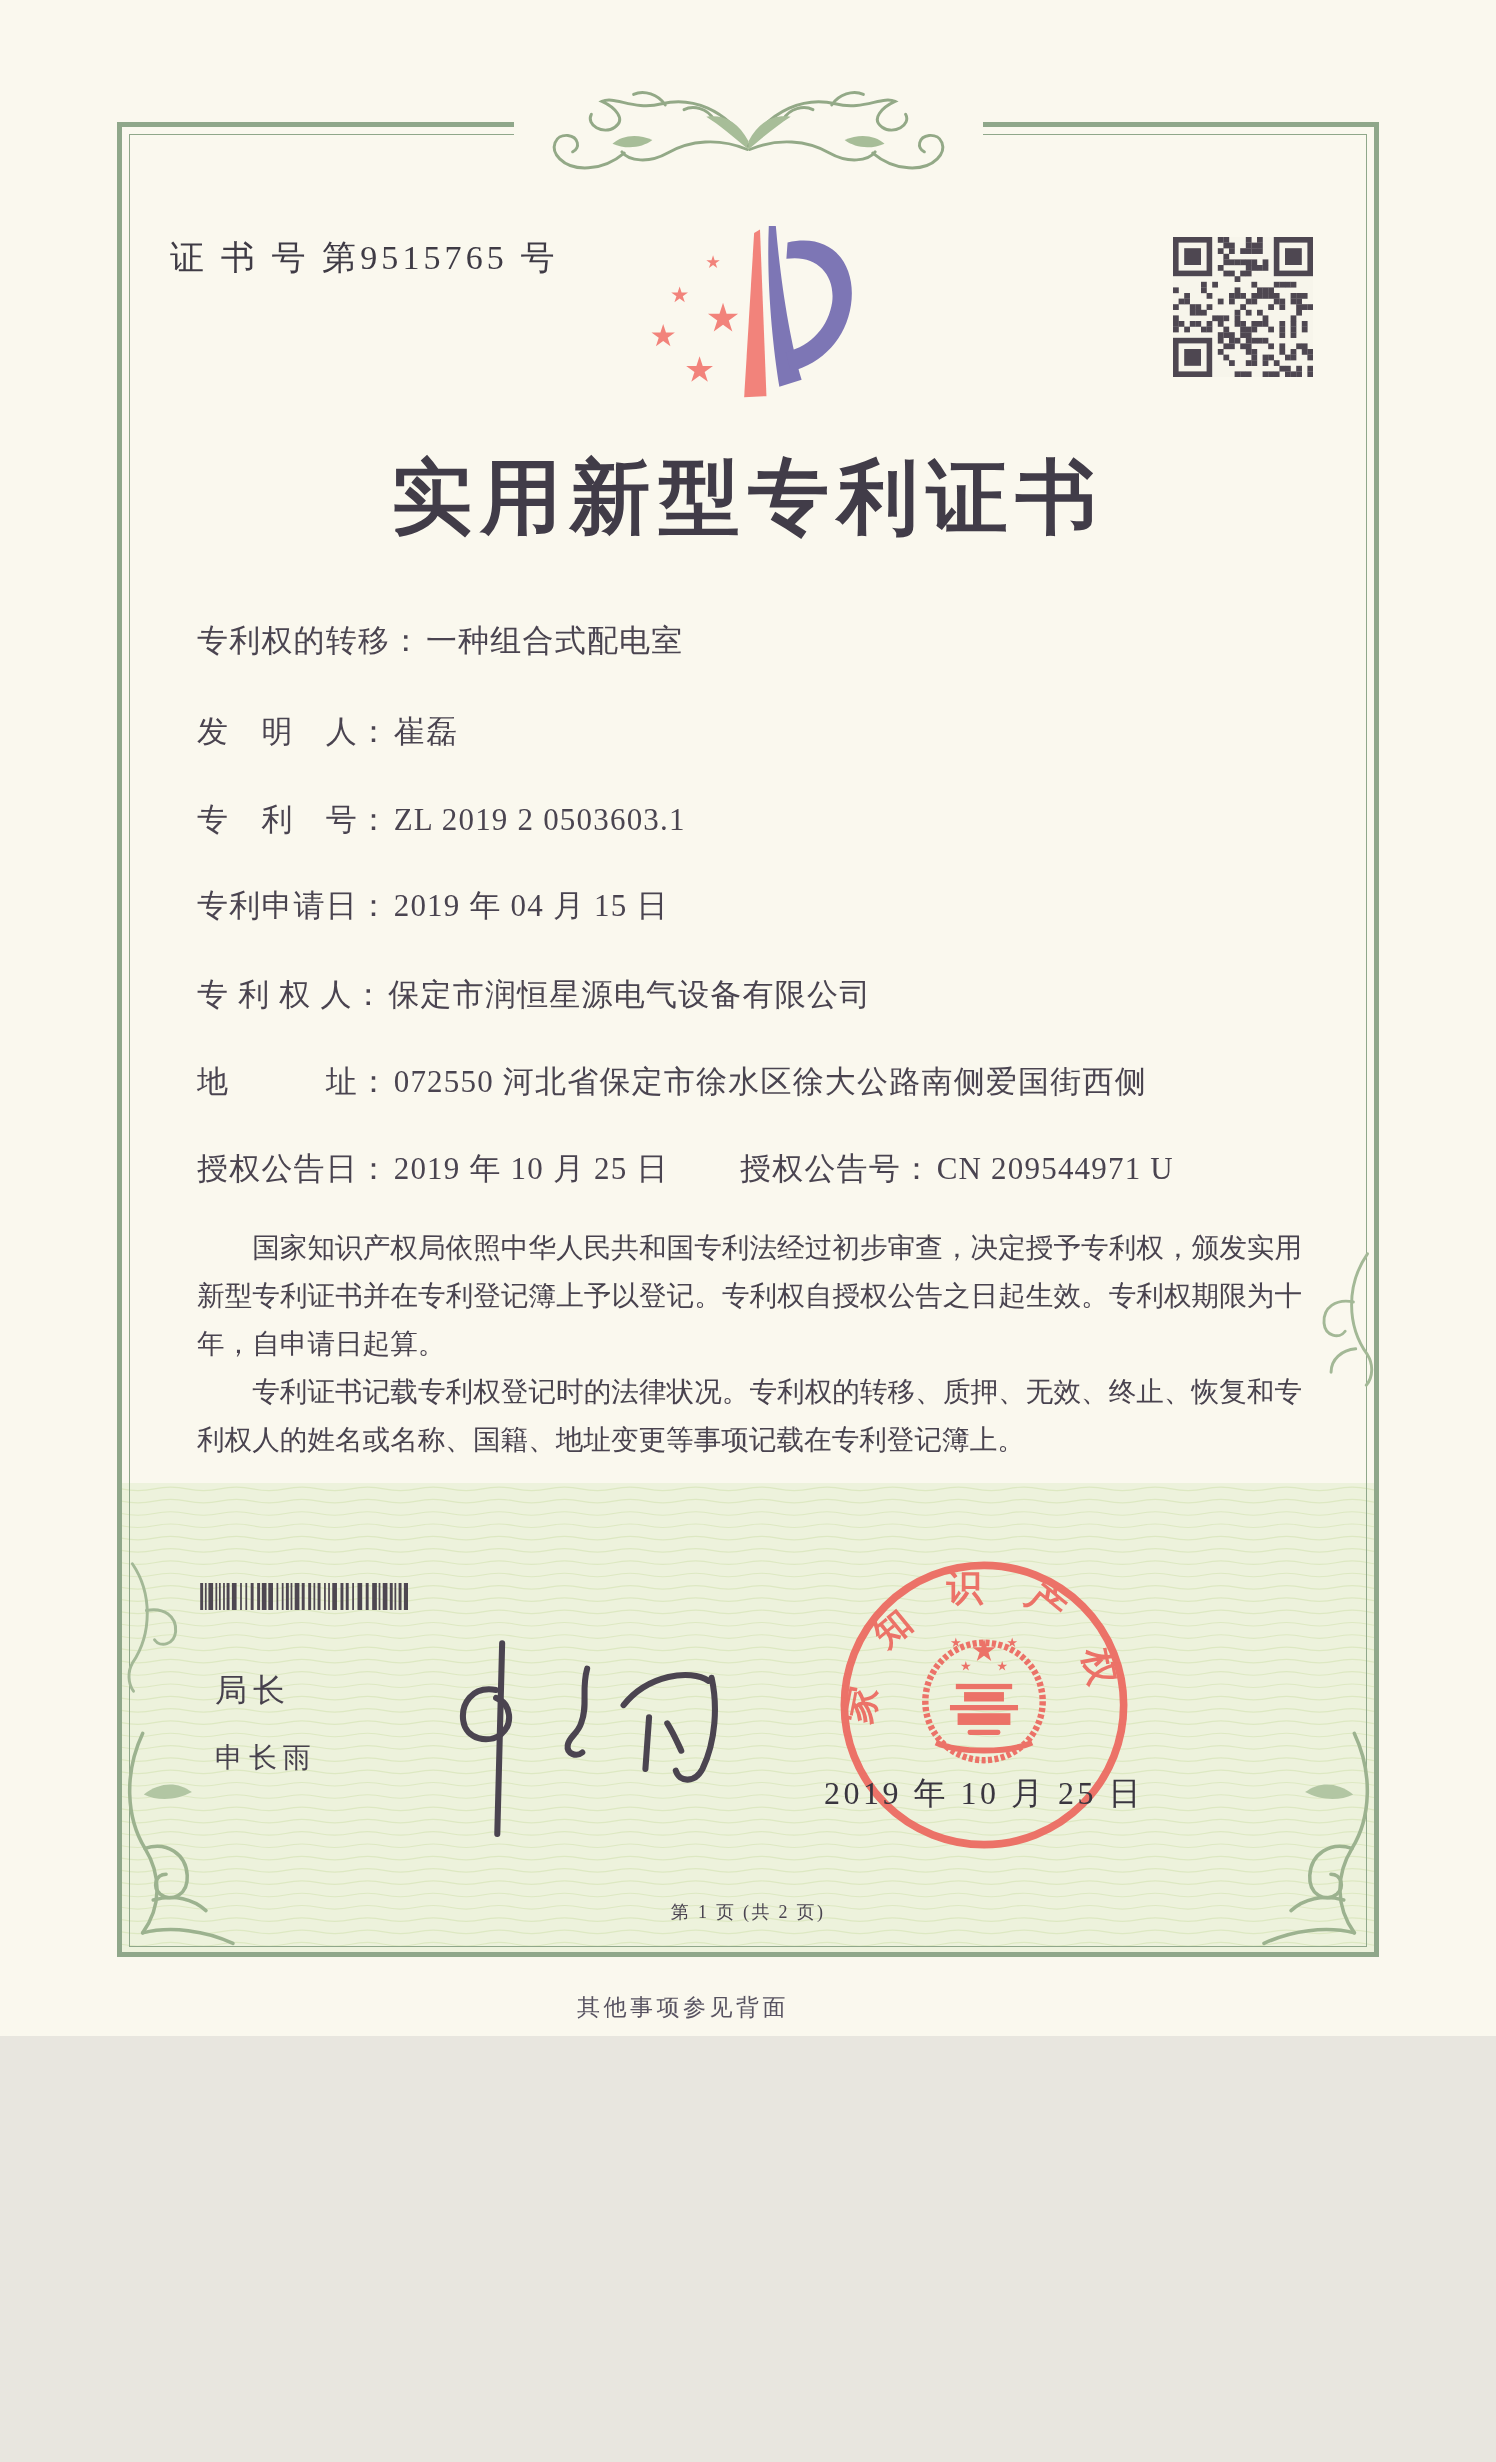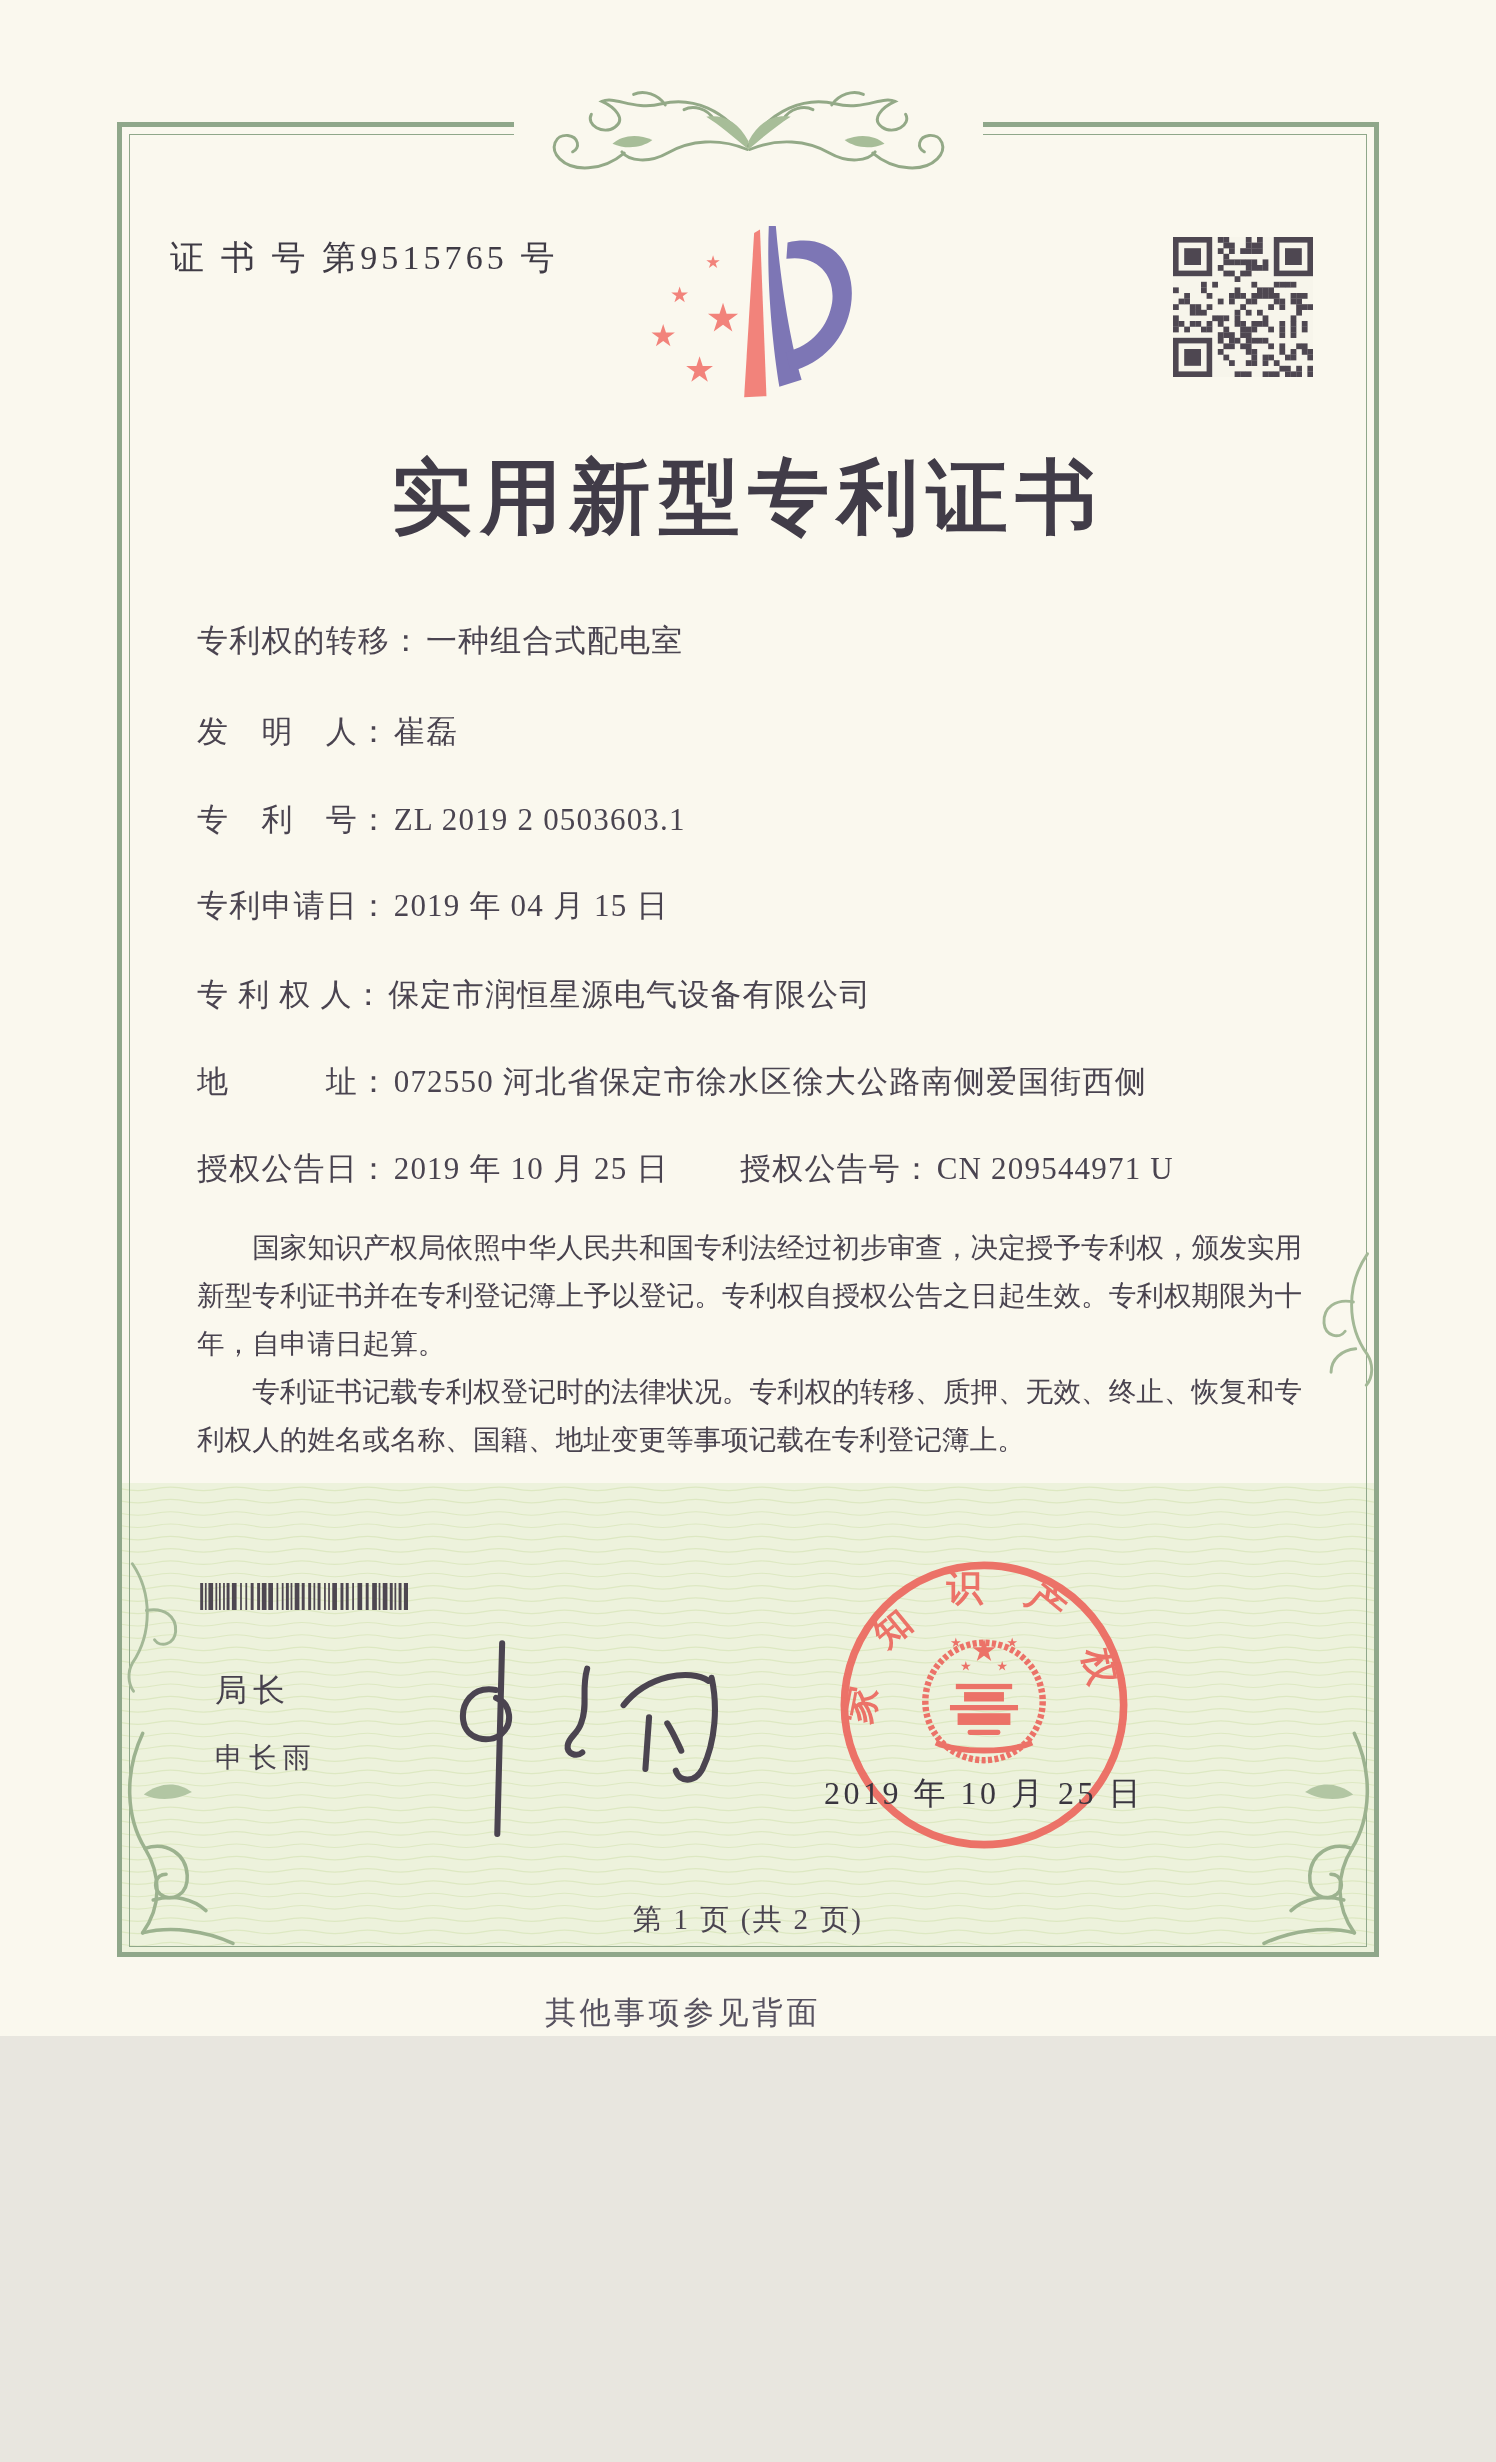--- a/index.html
+++ b/index.html
@@ -36,23 +36,23 @@
                text-align: justify; color: #49434f; }
   .body-text p { text-indent: 2em; }
   .barcode { left: 199px; top: 1583px; }
   .director-label { left: 215px; top: 1669px; font-size: 32px; letter-spacing: 5.9px; color: #47414d; }
   .director-name  { left: 215px; top: 1739px; font-size: 28px; letter-spacing: 5.9px; color: #47414d; }
   .signature { left: 405px; top: 1630px; }
   .seal { left: 815px; top: 1536px; opacity: .94; }
   .seal-date { left: 815px; top: 1772px; width: 338px; text-align: center;
                font-size: 32px; letter-spacing: 3.5px; color: #39353f; z-index: 5; }
   .page-indicator { left: 0; width: 1496px; top: 1900px; text-align: center;
-                    font-size: 29px; letter-spacing: 2.3px; color: #4a4450; }
+                    font-size: 18px; letter-spacing: 2.3px; color: #4a4450; }
   .back-note { left: 0; width: 1366px; top: 1992px; text-align: center;
-               font-size: 31px; letter-spacing: 3.5px; color: #575260; }
+               font-size: 23px; letter-spacing: 3.5px; color: #575260; }
 </style>
 </head>
 <body>
 
 <div class="page">
 
   <svg width="0" height="0" style="position:absolute">
     <defs>
       <path id="star" d="M0,-1 L0.2245,-0.309 L0.951,-0.309 L0.363,0.118 L0.588,0.809 L0,0.382 L-0.588,0.809 L-0.363,0.118 L-0.951,-0.309 L-0.2245,-0.309 Z"></path>
     </defs>

